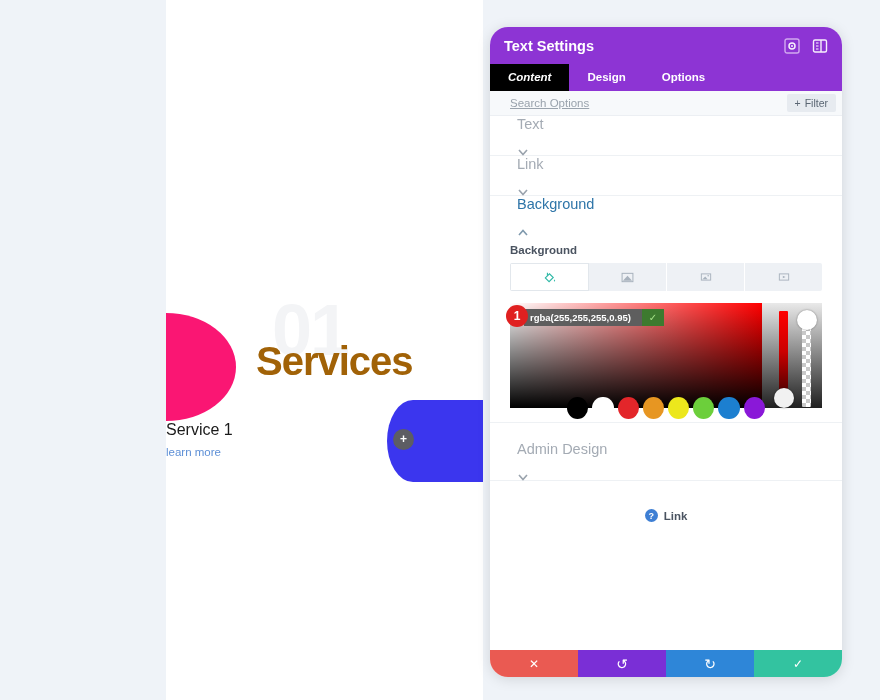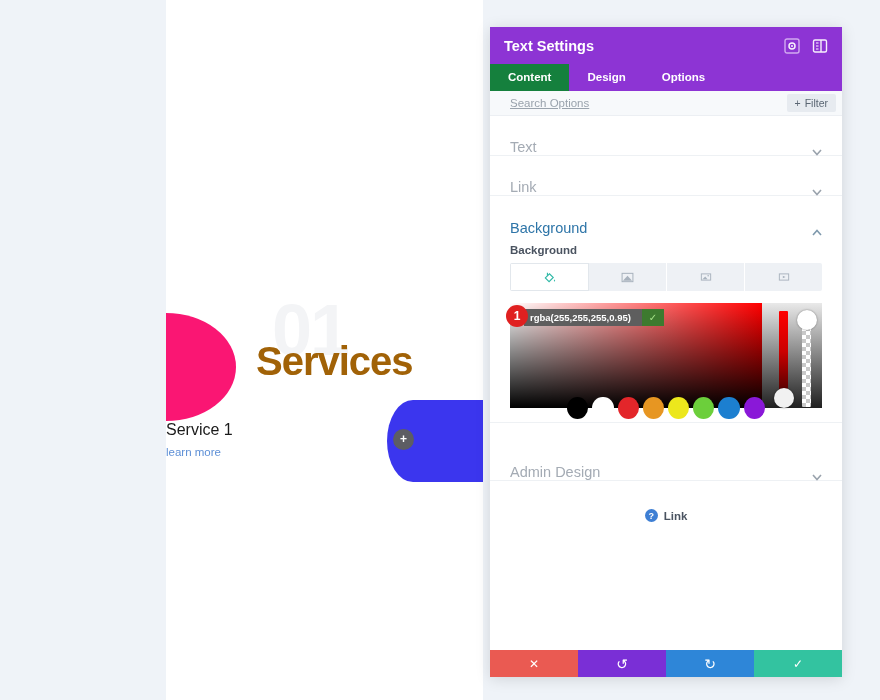--- a/index.html
+++ b/index.html
@@ -90,20 +90,21 @@
 
   
   .modal {
     position: absolute;
     left: 490px; top: 27px;
     width: 352px; height: 650px;
     background: #ffffff;
     box-shadow: 0 2px 14px rgba(0,0,0,0.13);
     display: flex; flex-direction: column;
     overflow: hidden;
+    border-radius: 18px;
   }
   .modal-header {
     height: 37px;
     background: #8d34d4;
     display: flex; align-items: center;
     padding: 0 14px;
     flex: 0 0 auto;
   }
   .modal-title {
     color: #ffffff;
@@ -122,21 +123,21 @@
   }
   .tab {
     padding: 0 18px;
     height: 27px;
     line-height: 27px;
     color: #ffffff;
     font-size: 11.5px;
     font-weight: bold;
     cursor: pointer;
   }
-  .tab.active { background: #15803d; }
+  .tab.active { background: #000000; font-style: italic; }
 
   .searchbar {
     height: 25px;
     background: #f7f9fb;
     border-bottom: 1px solid #eceff3;
     display: flex; align-items: center;
     padding: 0 6px 0 20px;
     flex: 0 0 auto;
   }
   .search-input {
@@ -159,24 +160,25 @@
   }
 
   .modal-body {
     flex: 1 1 auto;
     overflow: hidden;
     background: #ffffff;
   }
 
   .section-row {
     height: 40px;
-    display: flex; align-items: flex-end;
-    padding: 0 20px;
+    display: flex; align-items: flex-start;
+    padding: 0 27px;
     border-bottom: 1px solid #eef1f4;
     cursor: pointer;
+    flex-direction: column;
   }
   .section-title { flex: 1; font-size: 14.5px; color: #a4abb4; }
   .section-row.open .section-title { color: #2e75a8; }
   .chev { width: 11px; height: 11px; color: #9aa3ad; }
   .section-row.open .chev { color: #7f99ad; }
 
   .section-content { padding: 8px 20px 14px 20px; border-bottom: 1px solid #eef1f4; }
   .field-label { font-size: 11.5px; color: #4a5360; font-weight: bold; margin-bottom: 7px; }
 
   .bg-type-tabs { display: flex; border-radius: 2px; overflow: hidden; }

